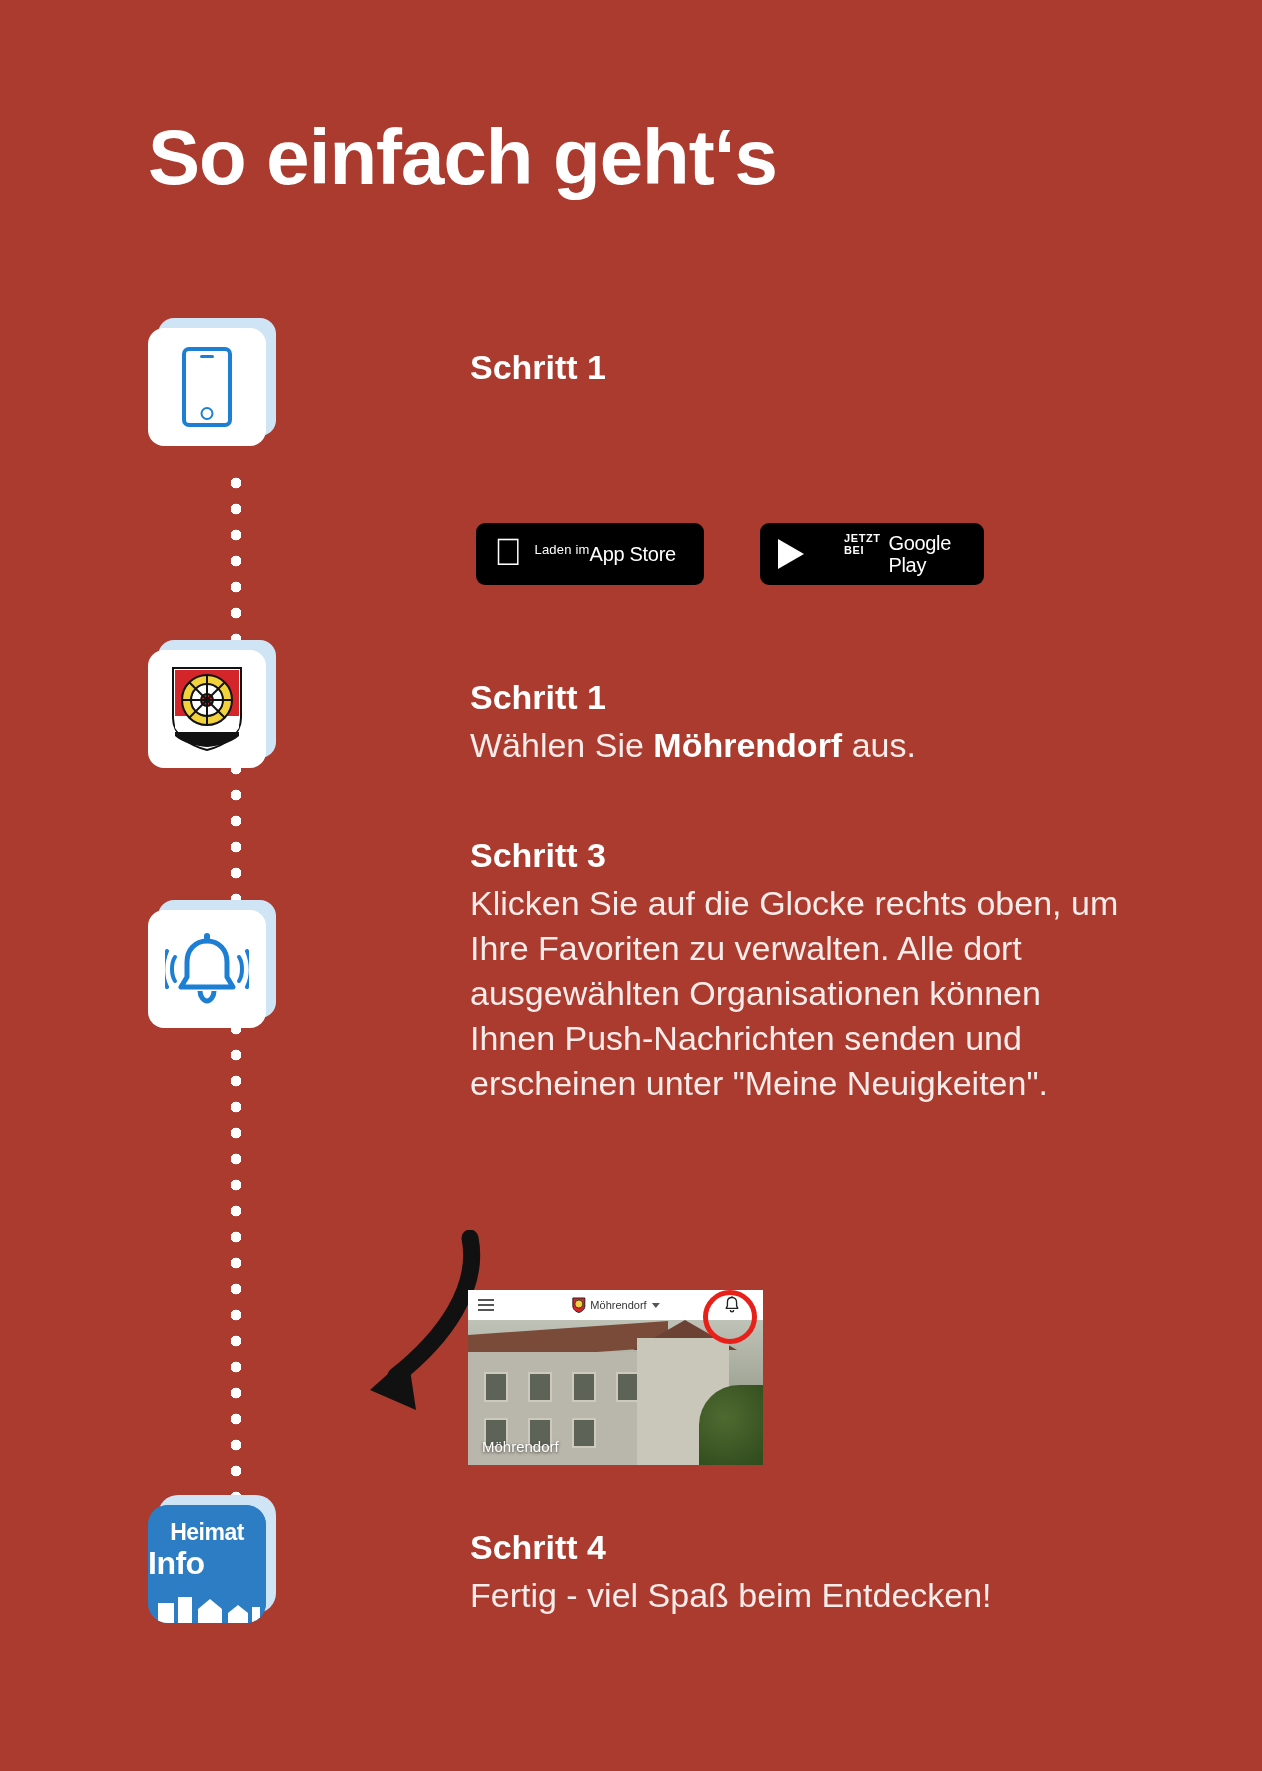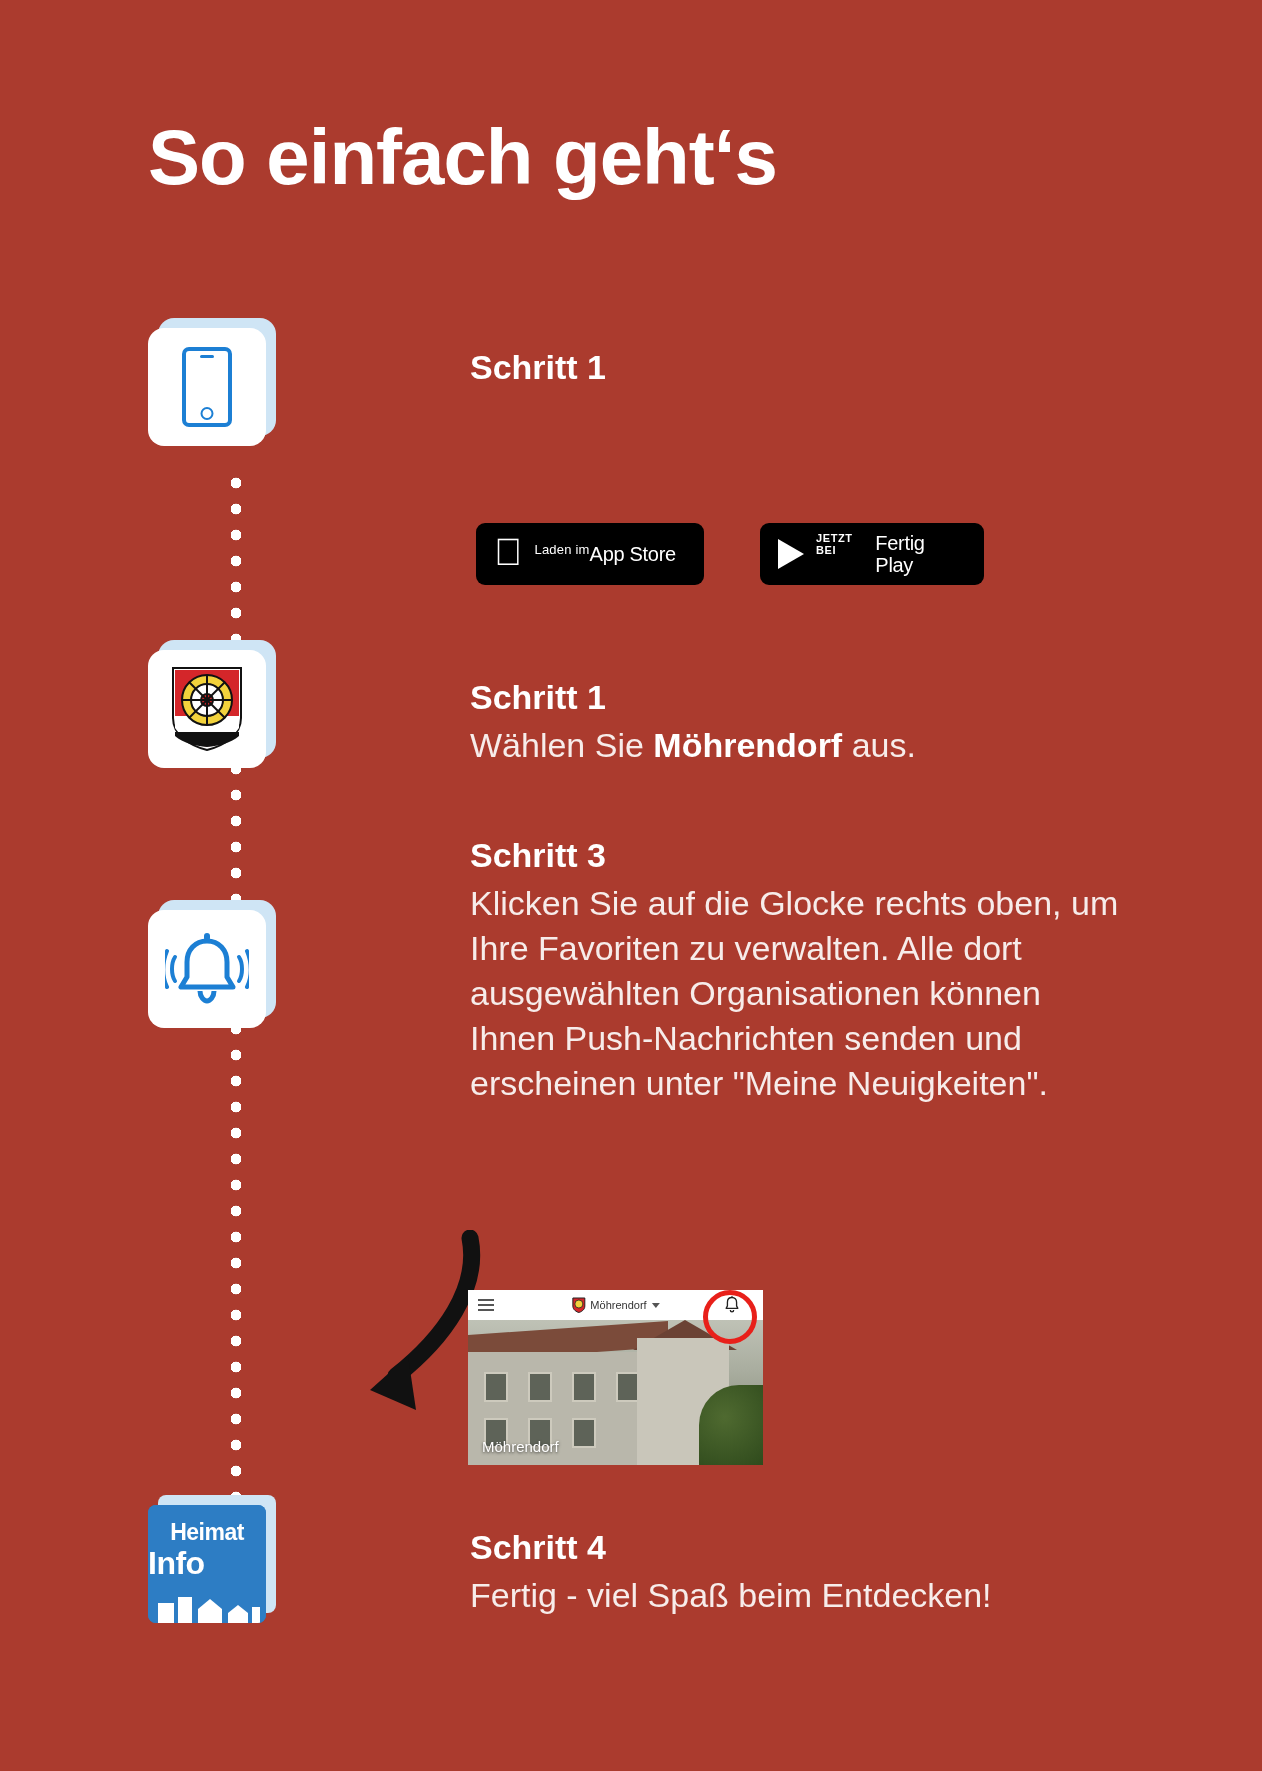--- a/index.html
+++ b/index.html
@@ -56,21 +56,21 @@
     display: flex;
     align-items: center;
     justify-content: center;
   }
   .icon-card.c1 { left: 148px; top: 328px; }
   .icon-card.c2 { left: 148px; top: 650px; }
   .icon-card.c3 { left: 148px; top: 910px; }
   .icon-card.c4 {
     left: 148px; top: 1505px;
     background: #2d7dc4;
-    border-radius: 8px;
+    border-radius: 20px;
     box-shadow: 10px -10px 0 0 #cfe5f5;
     flex-direction: column;
     overflow: hidden;
   }
 
   
   .phone-outline {
     width: 42px;
     height: 72px;
     border: 4px solid #1c7fd4;
@@ -196,21 +196,21 @@
     line-height: 1;
     margin-right: 12px;
     margin-top: -4px;
   }
   .badge-lines { display: flex; flex-direction: row; justify-content: center; }
   .badge-small {
     font-size: 13px;
     letter-spacing: 0.2px;
     line-height: 1.1;
   }
-  .badge-small.caps { font-size: 11px; font-weight: bold; letter-spacing: 0.6px; }
+  .badge-small.caps { font-size: 11px; font-weight: bold; letter-spacing: 0.6px; margin-left: 28px; }
   .badge-big {
     font-size: 20px;
     font-weight: 500;
     line-height: 1.1;
     letter-spacing: -0.3px;
   }
   .play-glyph {
     width: 0; height: 0;
     border-top: 15px solid transparent;
     border-bottom: 15px solid transparent;
@@ -416,21 +416,21 @@
       <div class="apple-glyph"></div>
       <div class="badge-lines">
         <div class="badge-small">Laden im</div>
         <div class="badge-big">App Store</div>
       </div>
     </div>
     <div class="badge badge-google">
       <div class="play-glyph"></div>
       <div class="badge-lines">
         <div class="badge-small caps">JETZT BEI</div>
-        <div class="badge-big">Fertig Play</div>
+        <div class="badge-big">Google Play</div>
       </div>
     </div>
   </div>
 
   <div class="step s2">
     <div class="step-title">Schritt 1</div>
     <div class="step-body"><span>Wählen Sie </span><b>Möhrendorf</b><span> aus.</span></div>
   </div>
 
   <div class="step s3">

